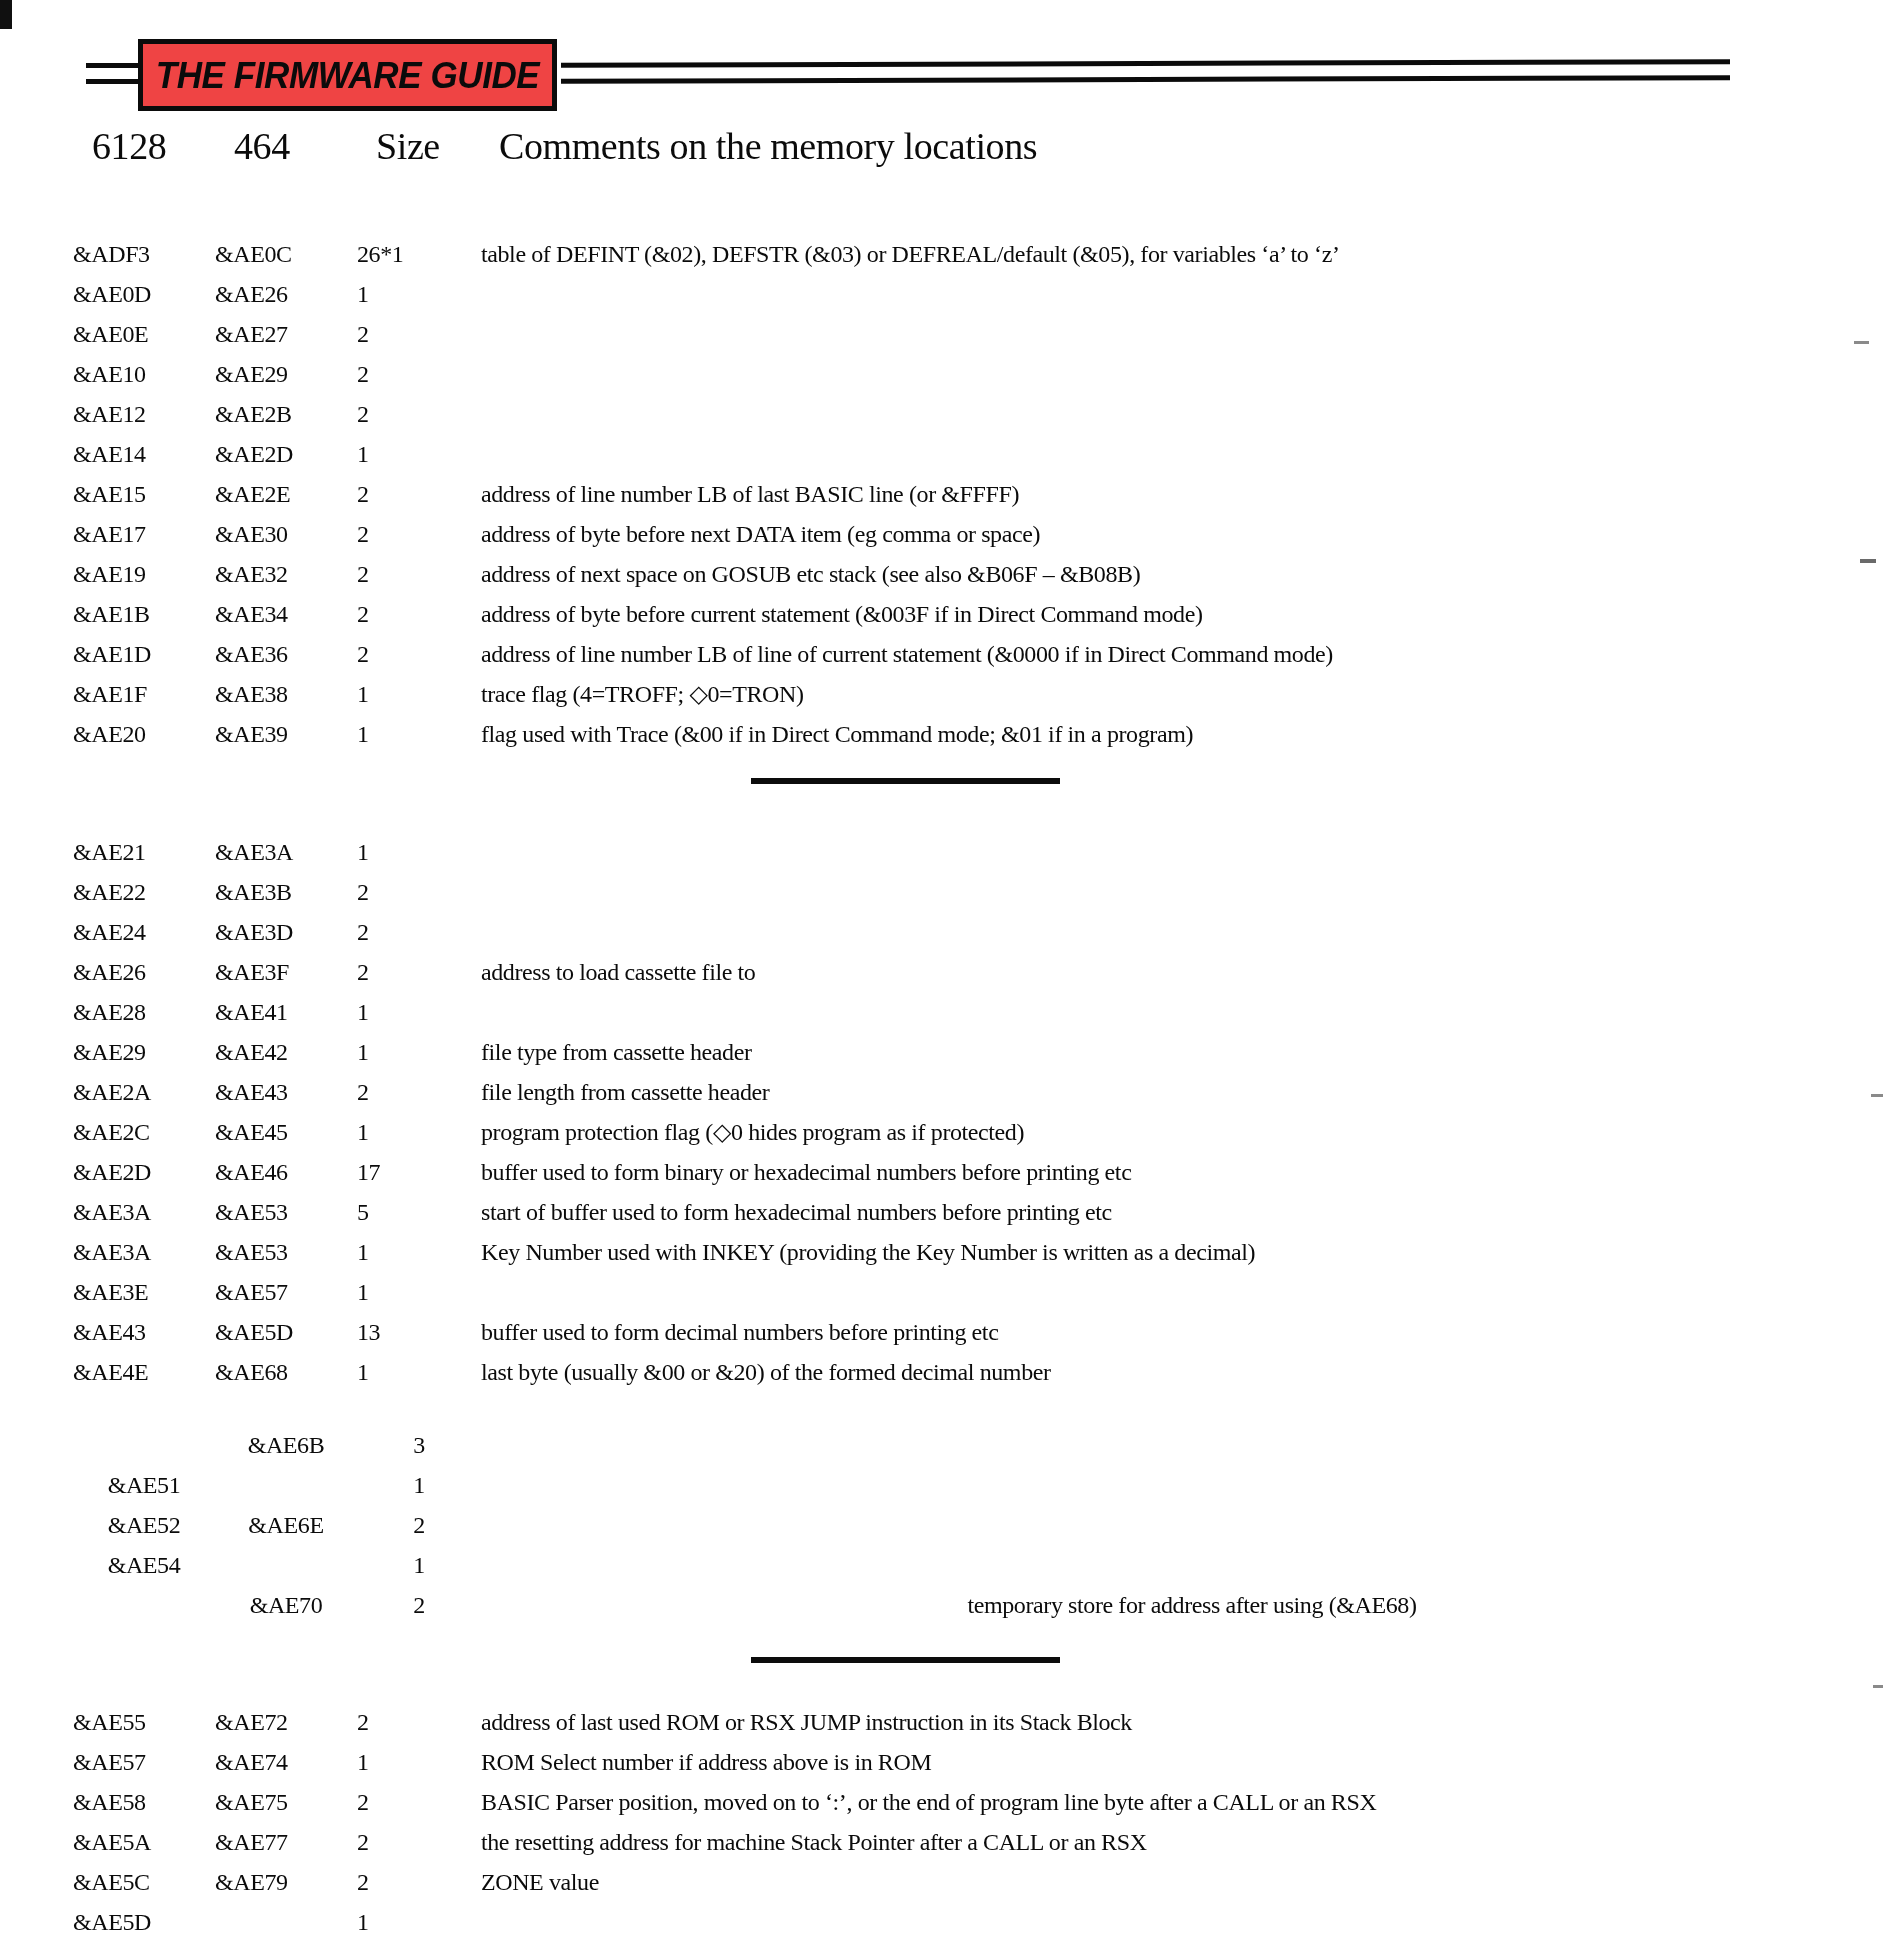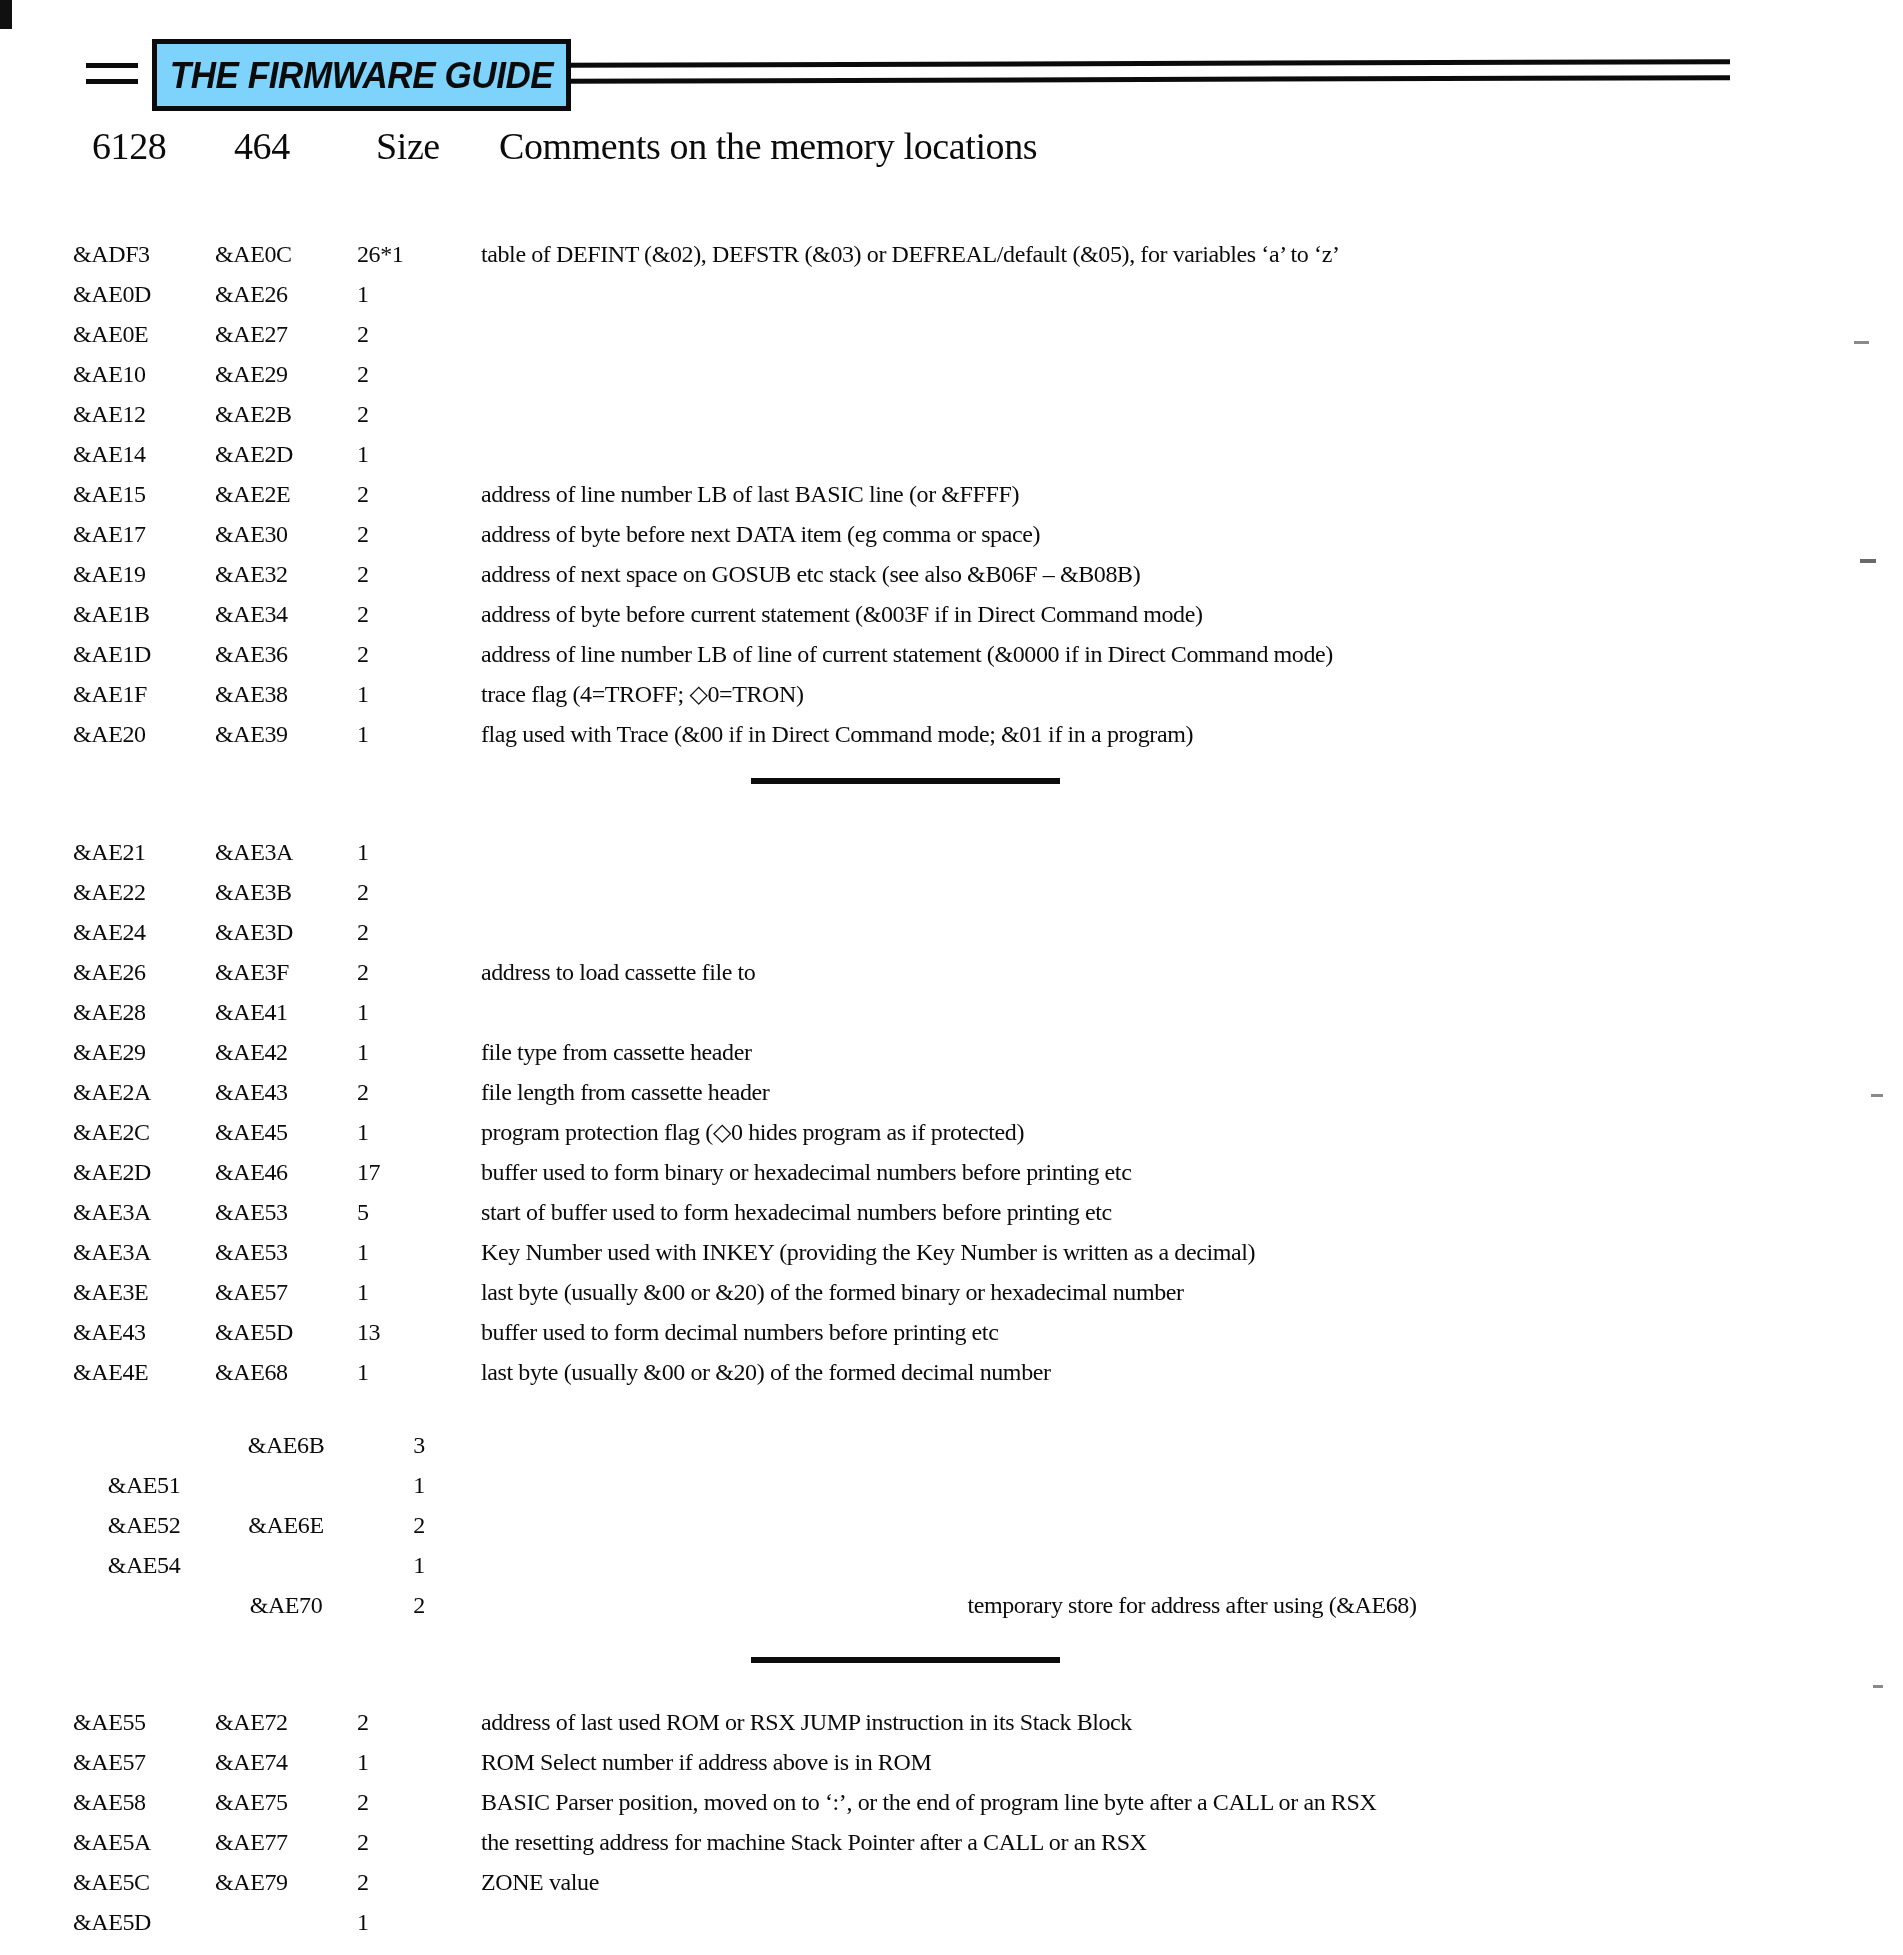--- a/index.html
+++ b/index.html
@@ -18,25 +18,25 @@
     position: absolute; left: 0; top: 0; width: 11.7px; height: 29px;
     background: #101010;
   }
   .hline { position: absolute; background: #0b0b0b; height: 5.1px; }
   .hdr-left-1  { left: 86px;  top: 63px; width: 52px; }
   .hdr-left-2  { left: 86px;  top: 79px; width: 52px; }
   .hdr-right-1 { left: 561px; top: 61px; width: 1169px; transform: rotate(-0.18deg); }
   .hdr-right-2 { left: 561px; top: 77px; width: 1169px; transform: rotate(-0.18deg); }
 
   .title-box {
-    position: absolute; left: 152px; top: 39px;
+    position: absolute; left: 138px; top: 39px;
     width: 419px; height: 72px;
     border: 5.9px solid #0b0b0b;
     box-sizing: border-box;
-    background: #7dd3fc;
+    background: #ef4444;
     display: flex; align-items: center; justify-content: center;
   }
   .title-box .title-text {
     font-family: "Liberation Sans", "DejaVu Sans", sans-serif;
     font-style: italic; font-weight: bold;
     font-size: 35px; letter-spacing: -0.4px;
     white-space: nowrap;
     transform: scaleY(1.08);
   }
 
@@ -251,21 +251,20 @@
         <div class="row">
           <span class="cell a">&amp;AE3A</span>
           <span class="cell b">&amp;AE53</span>
           <span class="cell s">1</span>
           <span class="cell c">Key Number used with INKEY (providing the Key Number is written as a decimal)</span>
         </div>
         <div class="row">
           <span class="cell a">&amp;AE3E</span>
           <span class="cell b">&amp;AE57</span>
           <span class="cell s">1</span>
-          <span class="cell c">last byte (usually &amp;00 or &amp;20) of the formed binary or hexadecimal number</span>
         </div>
         <div class="row">
           <span class="cell a">&amp;AE43</span>
           <span class="cell b">&amp;AE5D</span>
           <span class="cell s">13</span>
           <span class="cell c">buffer used to form decimal numbers before printing etc</span>
         </div>
         <div class="row">
           <span class="cell a">&amp;AE4E</span>
           <span class="cell b">&amp;AE68</span>

